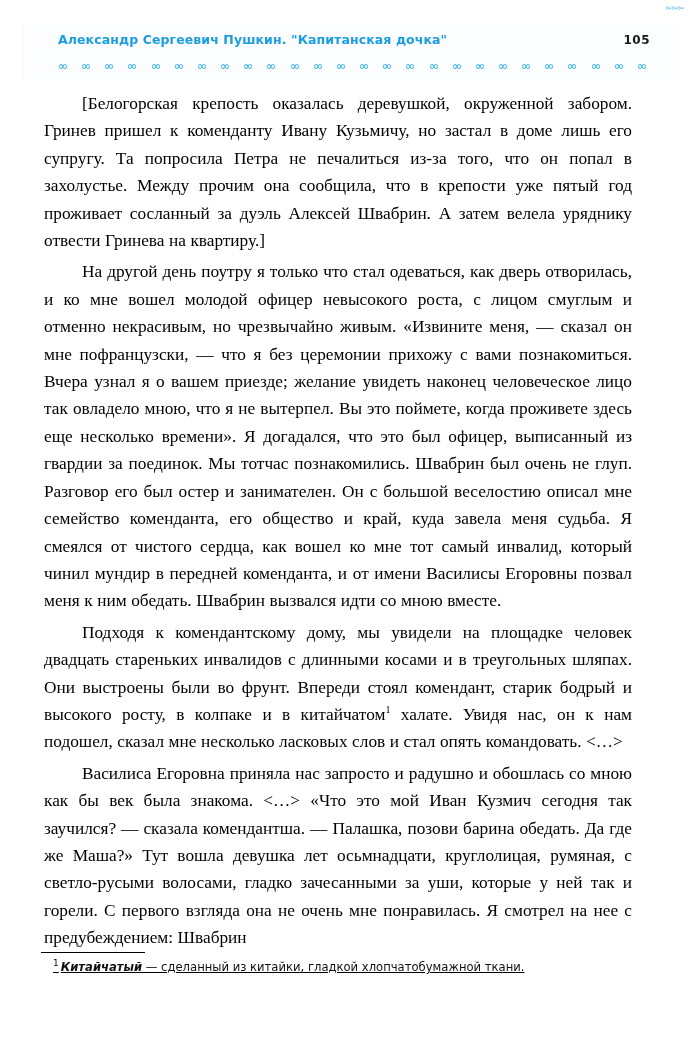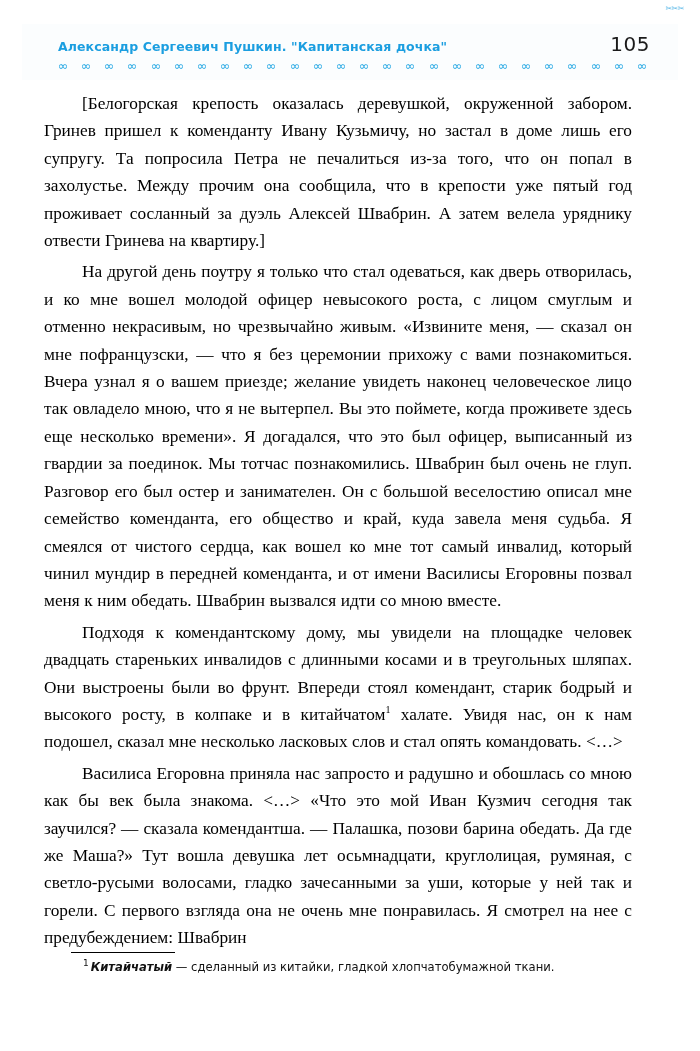--- a/index.html
+++ b/index.html
@@ -65,22 +65,22 @@
   .running-head-title {
     font-family: "DejaVu Sans", "Liberation Sans", sans-serif;
     font-size: 12.5px;
     font-weight: 600;
     color: #1b9ee0;
     letter-spacing: .1px;
     white-space: nowrap;
   }
   .page-number {
     font-family: "DejaVu Sans", "Liberation Sans", sans-serif;
-    font-size: 20px;
-    font-weight: 400;
+    font-size: 12px;
+    font-weight: 700;
     color: #1a1a1a;
     letter-spacing: .5px;
     text-align: center;
   }
 
   
   .ornament-rule {
     position: absolute;
     left: 58px;
     top: 58px;
@@ -129,23 +129,24 @@
 
   sup.fn-ref {
     font-size: 10px;
     vertical-align: super;
     line-height: 0;
   }
 
   
   .footnote-area {
     position: absolute;
-    left: 71px;
+    left: 41px;
     top: 952px;
     width: 588px;
+    text-decoration: underline;
   }
   .footnote-rule {
     width: 104px;
     height: 0;
     border-top: 1.6px solid #000;
     margin: 0 0 7px 0;
   }
   .footnote-text {
     font-family: "DejaVu Sans", "Liberation Sans", sans-serif;
     font-size: 11.6px;

